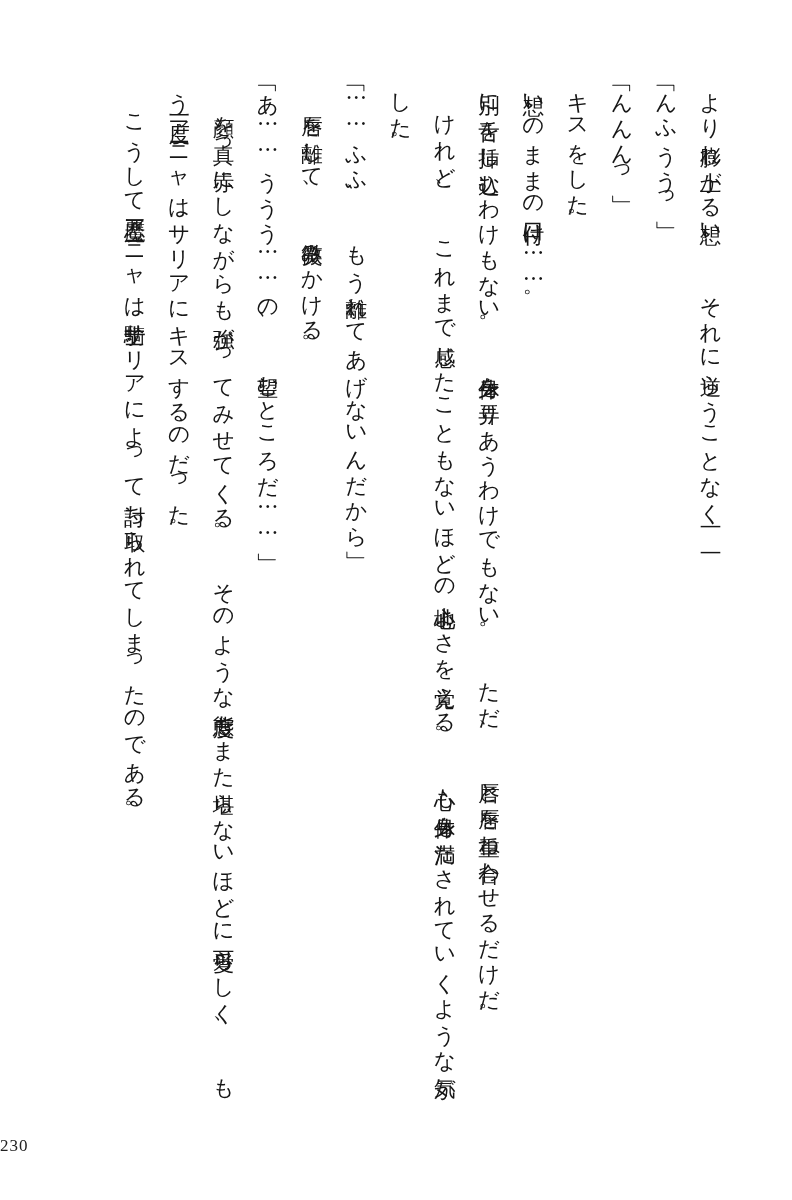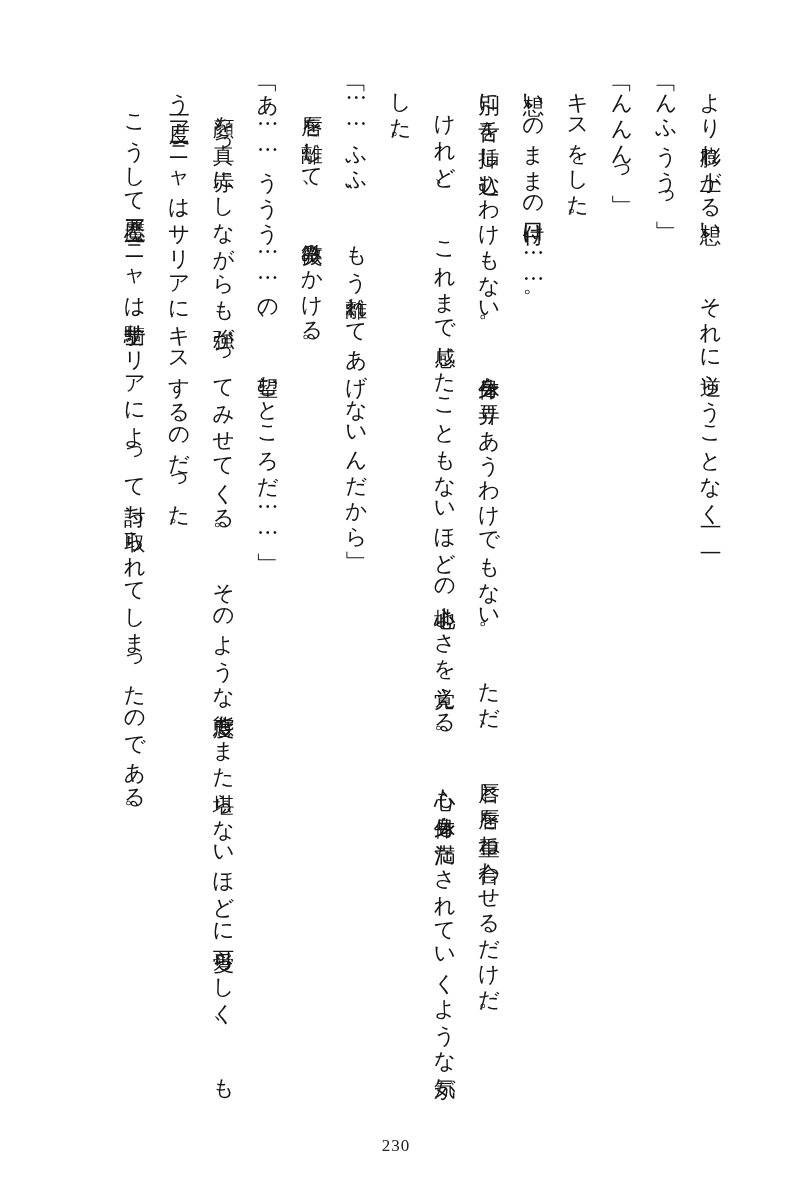--- a/index.html
+++ b/index.html
@@ -52,21 +52,21 @@
 
   .vtext p.indent {
     text-indent: 1em;
   }
 
   .page-number {
     position: absolute;
     bottom: 44px;
     left: 0;
     width: 792px;
-    text-align: center;
+    text-align: left;
     font-size: 17px;
     font-family: "Liberation Serif", "DejaVu Serif", serif;
     color: #222222;
     letter-spacing: 1px;
   }
 </style>
 </head>
 <body>
 
 <div class="page">

